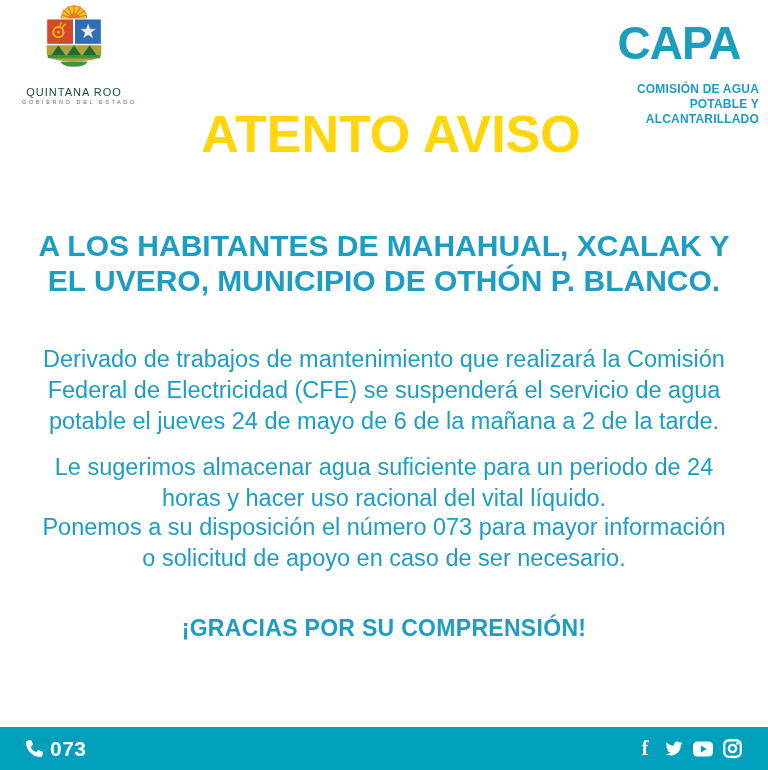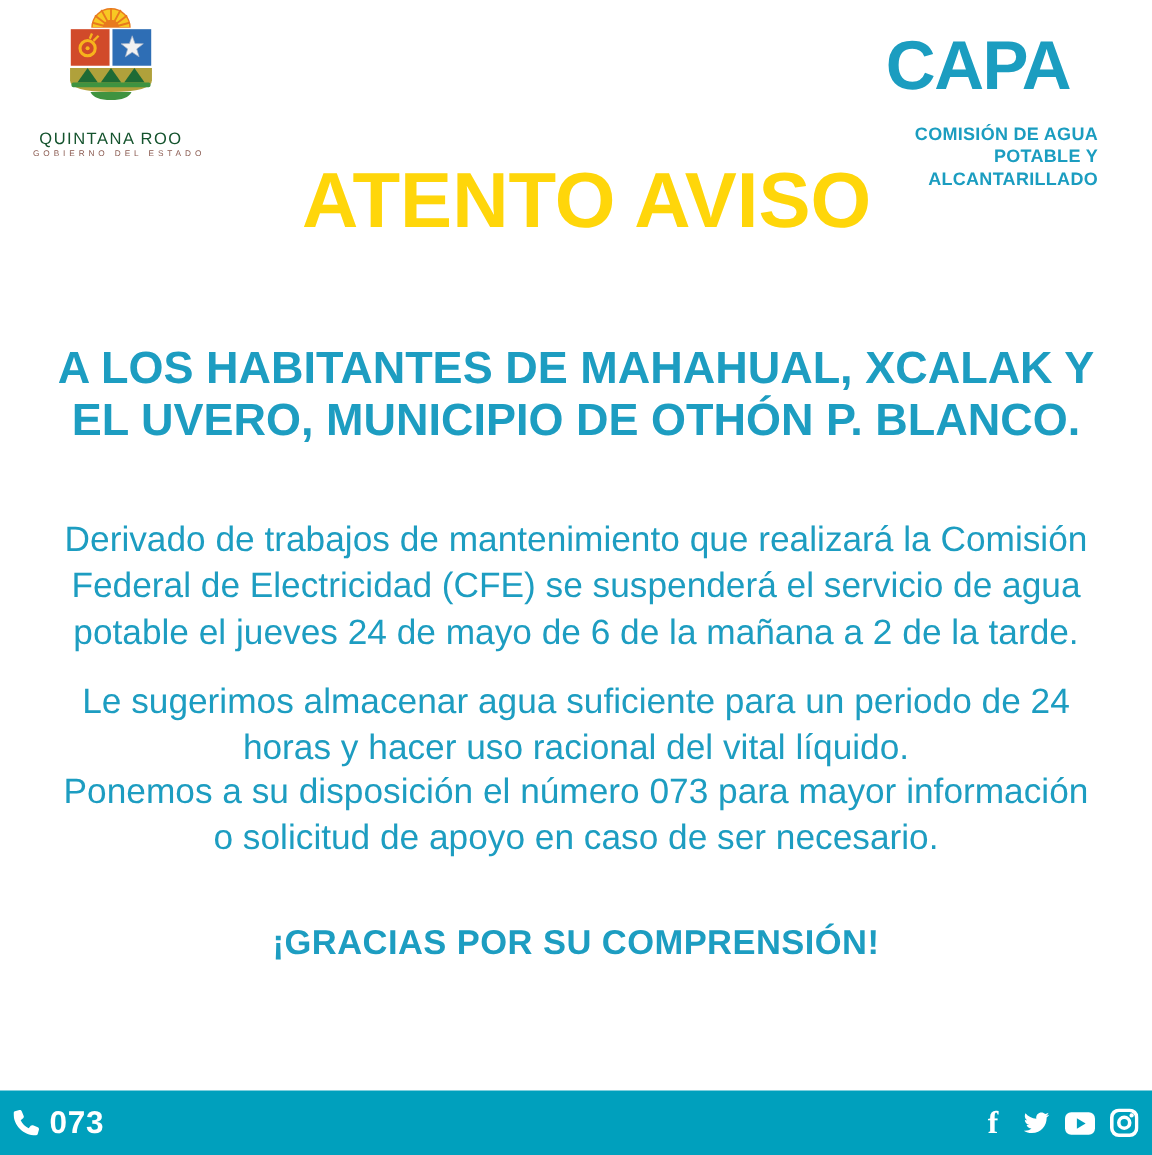--- a/index.html
+++ b/index.html
@@ -11,21 +11,21 @@
     background:#ffffff;
     font-family:"Liberation Sans", sans-serif;
     overflow:hidden;
   }
 
   
   .qroo-logo { position:absolute; left:22px; top:4px; width:104px; text-align:center; }
   .qroo-title { margin-top:12px; font-size:11px; letter-spacing:1px; color:#14532d; font-weight:400; white-space:nowrap; }
   .qroo-sub { margin-top:1px; font-size:5.5px; letter-spacing:2.6px; color:#8a5a50; white-space:nowrap; }
 
-  .capa-logo { position:absolute; right:36px; top:22px; width:160px; text-align:center; }
+  .capa-logo { position:absolute; right:9px; top:22px; width:160px; text-align:center; }
   .capa-word { font-size:46px; font-weight:800; color:#1b9dc0; letter-spacing:-1px; line-height:0.95; }
   .capa-sub { margin-top:16px; font-size:12px; font-weight:700; color:#1b9dc0; line-height:1.25; letter-spacing:0.2px;text-align:right; }
 
   
   .title {
     position:absolute; left:0; top:104px; width:100%;
     text-align:center;
     font-size:52px; font-weight:800; letter-spacing:0px;
     color:#ffd60a;
     padding-left:14px;
@@ -47,21 +47,21 @@
     text-align:center;
     font-size:23px; font-weight:800; letter-spacing:0.3px;
     color:#1d9dc1;
   }
 
   
   .footer {
     position:absolute; left:0; bottom:0; width:100%; height:43px;
     background:#00a0bd;
     display:flex; align-items:center;
-    padding:0 9px;
+    padding:0 26px;
   }
   .phone-group { display:flex; align-items:center; gap:7px; }
   .phone-group .num { color:#ffffff; font-size:21px; font-weight:800; letter-spacing:0.5px; }
   .site {
     position:absolute; left:50%; transform:translateX(-50%);
     color:#ffffff; font-size:16px; font-weight:700; font-style:italic;
     letter-spacing:0.3px;
   }
   .socials { margin-left:auto; display:flex; align-items:center; gap:9px; }
   .social { width:20px; height:20px; display:flex; align-items:center; justify-content:center; cursor:pointer; }

